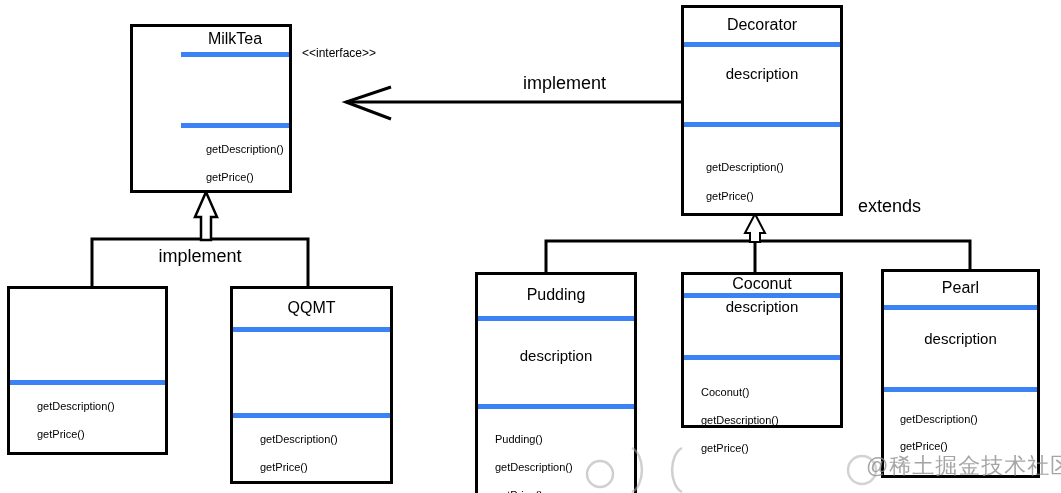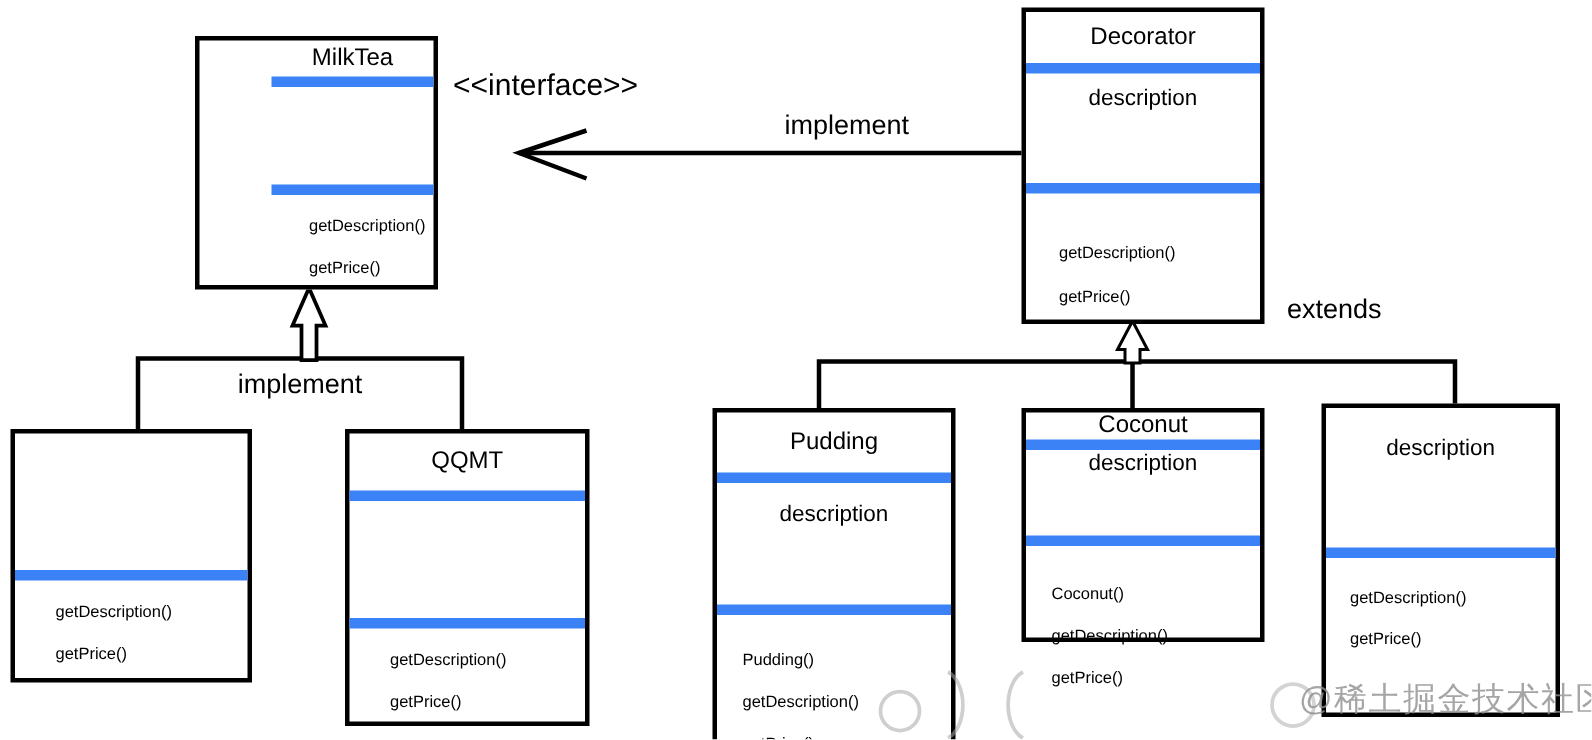--- a/index.html
+++ b/index.html
@@ -21,21 +21,21 @@
   .watermark-layer { z-index: 6; pointer-events: none; }
   .uml {
     position: absolute;
     border: 3px solid #000;
     background: #fff;
     display: flex;
     flex-direction: column;
     z-index: 2;
   }
   .uml .sec { width: 100%; }
-  .uml .sec + .sec { border-top: 7px solid #3b82f6; }
+  .uml .sec + .sec { border-top: 5px solid #3b82f6; align-items: flex-end; }
   .uml .title {
     font-size: 16px;
     text-align: center;
     display: flex;
     align-items: center;
     justify-content: center;
   }
   .uml .attrs {
     font-size: 15px;
     display: flex;
@@ -44,21 +44,21 @@
   }
   .uml .methods { font-size: 11px; margin-top: 40px; }
   .uml .methods .m { white-space: nowrap; }
   .label {
     position: absolute;
     font-size: 18px;
     white-space: nowrap;
     z-index: 3;
     background: transparent;
   }
-  .stereotype { font-size: 20px; text-align: center; }
+  .stereotype { font-size: 12px; text-align: center; }
   .watermark-text {
     position: absolute;
     left: 866px;
     top: 451px;
     font-size: 22px;
     letter-spacing: 1px;
     color: #8f8f8f;
     opacity: 0.8;
     z-index: 7;
     white-space: nowrap;
@@ -178,20 +178,21 @@
       <span>description</span>
     </div>
     <div class="sec methods">
       <div class="m">Coconut()</div>
       <div class="m">getDescription()</div>
       <div class="m">getPrice()</div>
     </div>
   </div>
 
   <div class="uml" id="box-pearl">
+    <div class="sec title">Pearl</div>
     <div class="sec attrs">
       <span>description</span>
     </div>
     <div class="sec methods">
       <div class="m">getDescription()</div>
       <div class="m">getPrice()</div>
     </div>
   </div>
 
   <div class="label stereotype" id="lbl-interface">&lt;&lt;interface&gt;&gt;</div>

